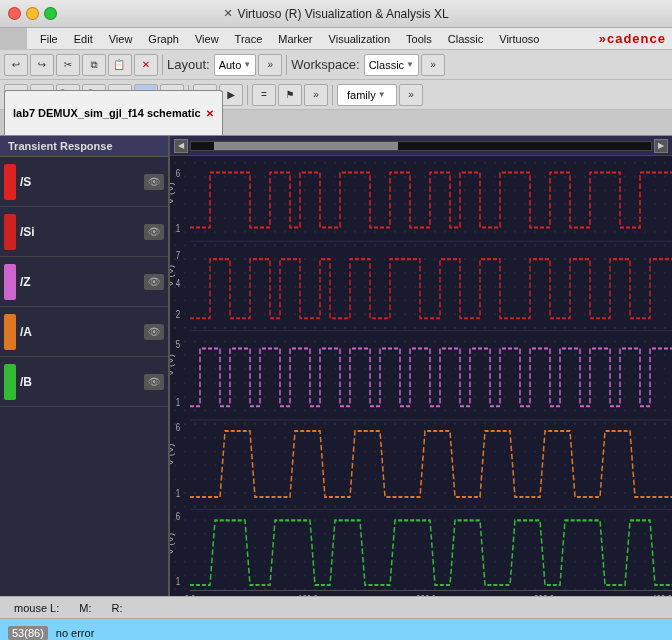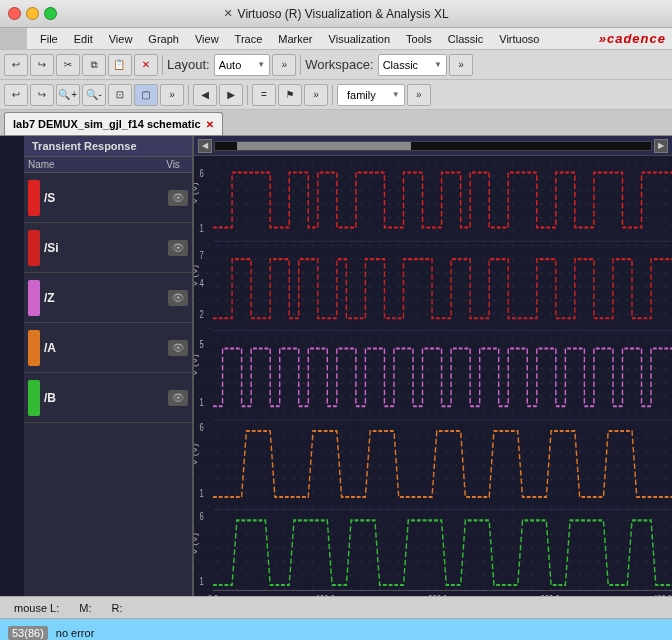--- a/index.html
+++ b/index.html
@@ -45,21 +45,20 @@
     .menu-item {
       padding: 2px 7px;
       font-size: 11px;
       cursor: pointer;
       color: #111;
       border-radius: 2px;
     }
     .cadence-logo {
       margin-left: auto;
       font-size: 13px;
-      font-style: italic;
       font-weight: bold;
       color: #cc0000;
       letter-spacing: 1px;
     }
 
     
     .toolbar {
       background: #d8d8d8;
       height: 30px;
       display: flex;
@@ -79,54 +78,53 @@
     .tb-separator {
       width: 1px; height: 20px; background: #aaa; margin: 0 2px;
     }
     .tb-dropdown {
       height: 22px;
       background: white;
       border: 1px solid #aaa;
       border-radius: 2px;
       padding: 0 4px;
       font-size: 11px;
-      display: flex; align-items: center; gap: 16px;
+      display: flex; align-items: center; gap: 2px;
       cursor: pointer;
     }
     .tb-dropdown .arrow { color: #666; font-size: 8px; }
     .tb-label { font-size: 13px; color: #333; margin-right: 2px; }
 
     
     #tab-bar {
       background: #c8c8c8;
       height: 26px;
       display: flex;
       align-items: flex-end;
       padding: 0 4px;
       border-bottom: 1px solid #888;
     }
     .tab {
       background: #e8e8e8;
       border: 1px solid #888;
       border-bottom: none;
-      padding: 5px 8px;
+      padding: 16px 8px;
       font-size: 11px;
       display: flex; align-items: flex-end; gap: 5px;
       cursor: pointer;
       border-radius: 3px 3px 0 0;
     }
     .tab.active { background: #f0f0f0; font-weight: bold; }
     .tab-close { font-size: 10px; color: #c00; cursor: pointer; font-weight: bold; }
 
     
     #main-content {
       display: flex;
       height: calc(640px - 28px - 22px - 30px - 30px - 26px - 22px - 22px);
       background: #1a1a2e;
-      padding-left: 24px;
     }
 
     
     #signal-panel {
       width: 170px;
       background: #2a2a3e;
       border-right: 2px solid #555;
       display: flex;
       flex-direction: column;
     }
@@ -317,24 +315,20 @@
   <div class="tab active">
     <span>lab7 DEMUX_sim_gjl_f14 schematic</span>
     <span class="tab-close">✕</span>
   </div>
 </div>
 
 <div id="main-content">
 
   <div id="signal-panel">
     <div id="panel-header">Transient Response</div>
-    <div id="col-headers">
-      <span class="col-name">Name</span>
-      <span class="col-vis">Vis</span>
-    </div>
 
     <div class="signal-row">
       <div class="signal-color-bar" style="background:#dd2222;"></div>
       <span class="signal-name">/S</span>
       <div class="signal-eye">👁</div>
     </div>
     <div class="signal-row">
       <div class="signal-color-bar" style="background:#cc2222;"></div>
       <span class="signal-name">/Si</span>
       <div class="signal-eye">👁</div>

